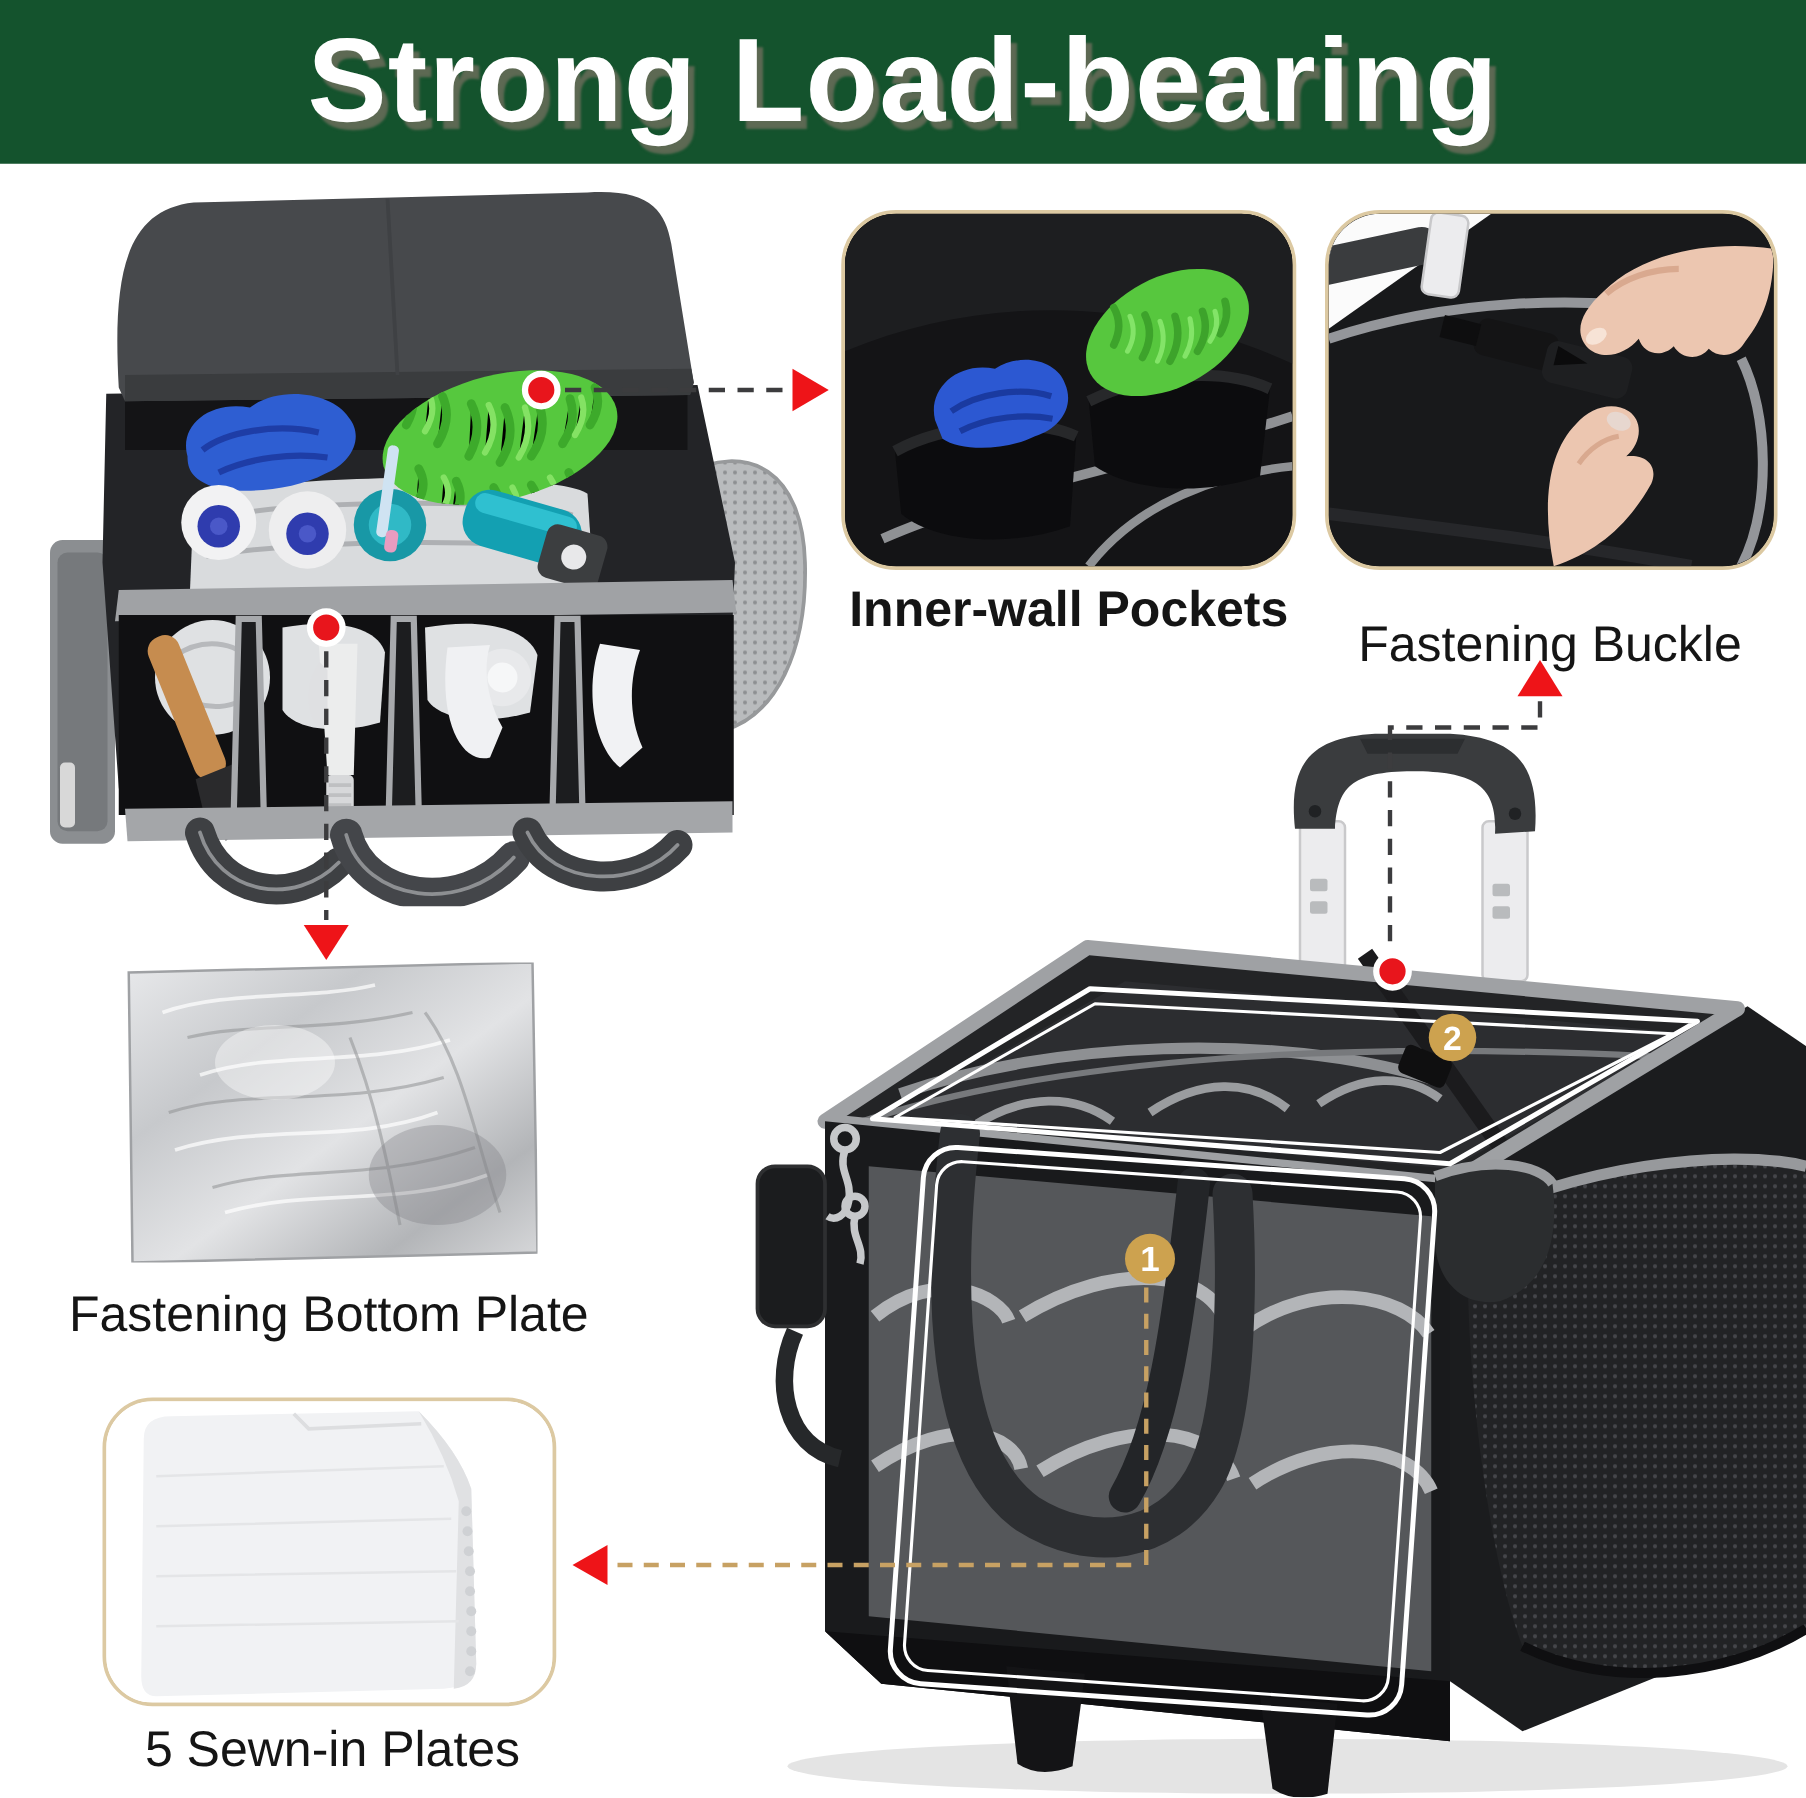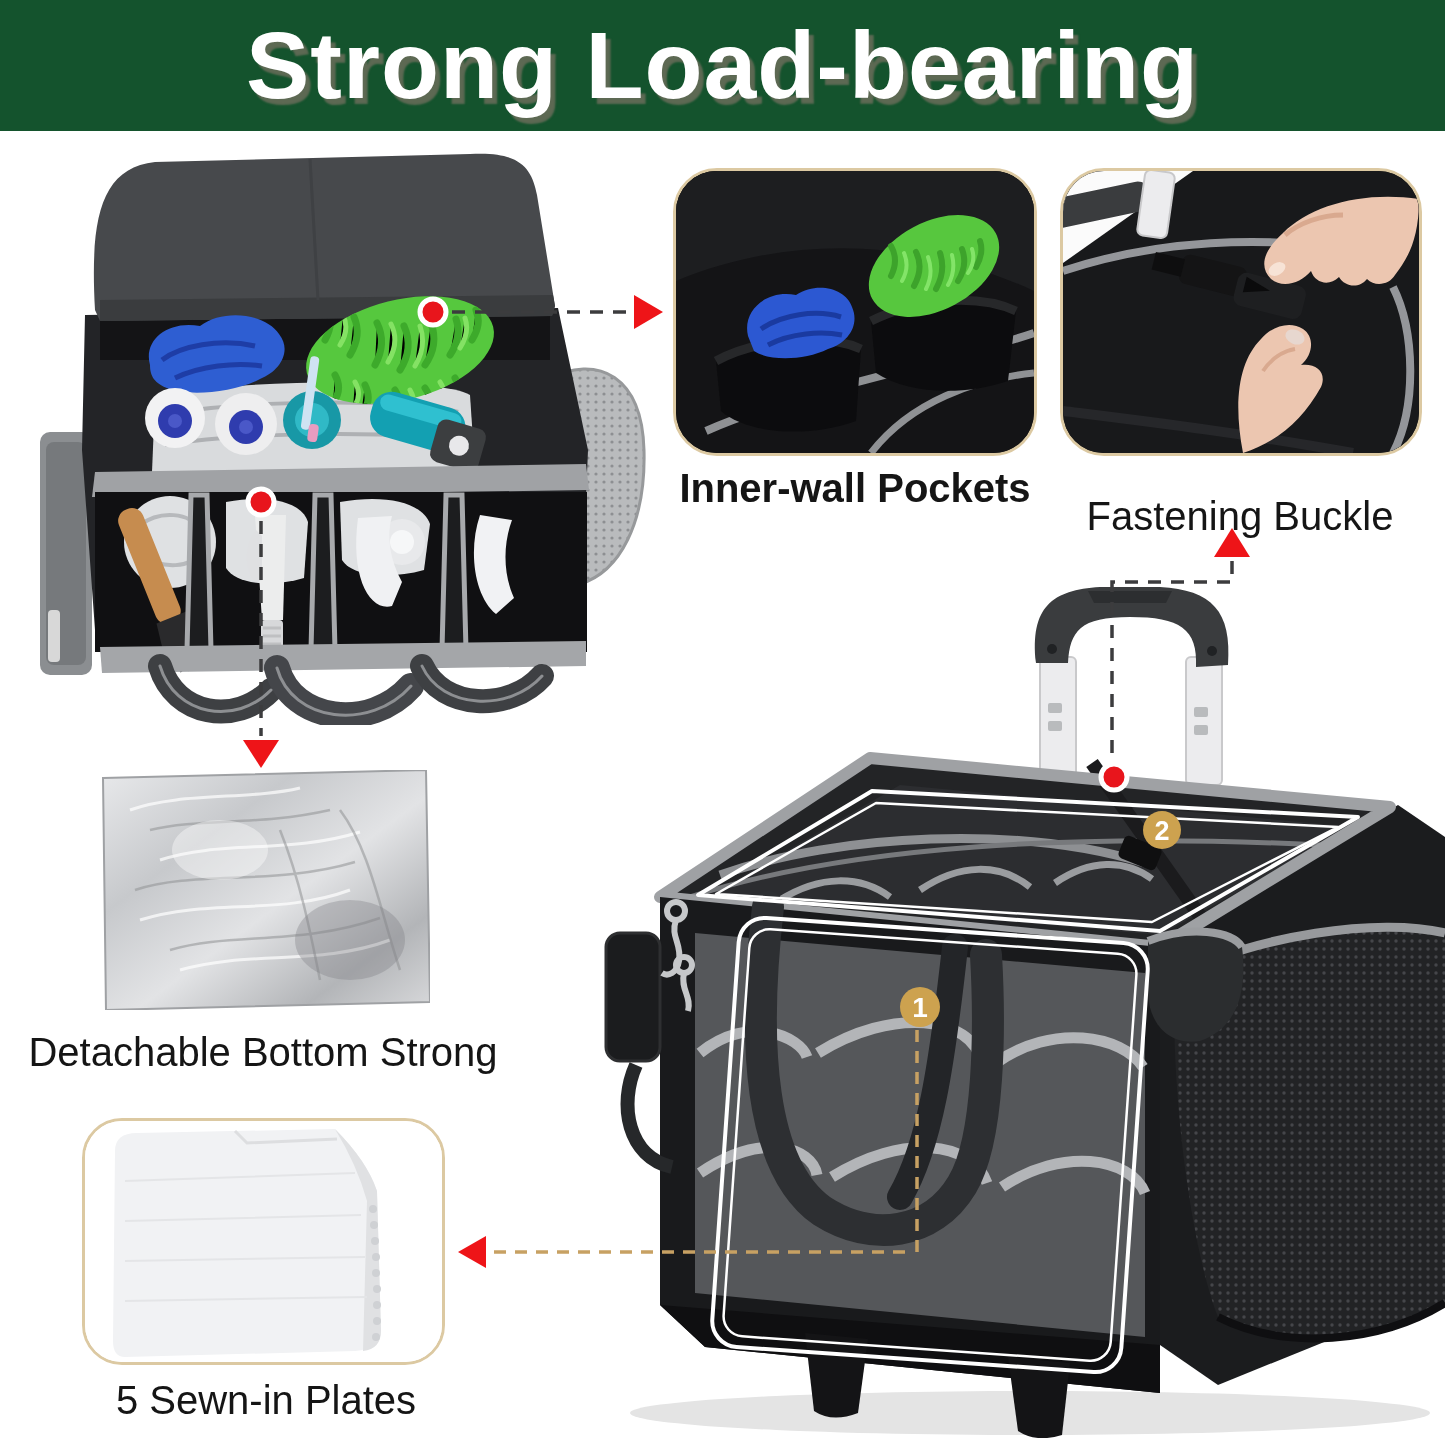--- a/index.html
+++ b/index.html
@@ -291,21 +291,21 @@
     <g stroke="#ffffff" stroke-opacity="0.7" stroke-width="3" fill="none">
       <path d="M30,40 C80,22 150,30 200,18 M60,90 C120,70 190,84 260,62 M40,150 C110,128 180,146 250,120 M80,200 C150,180 220,196 290,170"></path>
     </g>
     <g stroke="#8f9194" stroke-opacity="0.55" stroke-width="2.5" fill="none">
       <path d="M50,60 C100,48 160,56 230,40 M35,120 C95,100 175,116 255,92 M70,180 C130,162 200,176 280,148 M240,40 C270,80 280,140 300,200 M180,60 C200,110 210,160 220,210"></path>
     </g>
     <ellipse cx="250" cy="170" rx="55" ry="40" fill="#7d7f83" opacity="0.35"></ellipse>
     <ellipse cx="120" cy="80" rx="48" ry="30" fill="#ffffff" opacity="0.4"></ellipse>
   </svg>
   </div>
-  <div class="label label-bottom">Detachable Bottom Strong</div>
+  <div class="label label-bottom">Fastening Bottom Plate</div>
 
   <figure class="card card-plates" style="margin:0">
     <svg width="357" height="241" viewBox="0 0 357 241">
       <rect width="357" height="241" fill="#ffffff"></rect>
       <path d="M30,30 Q30,12 52,12 L250,8 Q282,40 292,70 L296,210 Q296,228 270,230 L40,236 Q28,236 28,220 Z" fill="#f1f2f4"></path>
       <path d="M250,8 Q282,40 292,70 L296,210 Q296,228 278,230 L282,80 Q272,44 250,8 Z" fill="#e0e1e3"></path>
       <g fill="#cfd1d4">
         <circle cx="288" cy="88" r="4"></circle>
           <circle cx="289" cy="104" r="4"></circle>
           <circle cx="290" cy="120" r="4"></circle>

